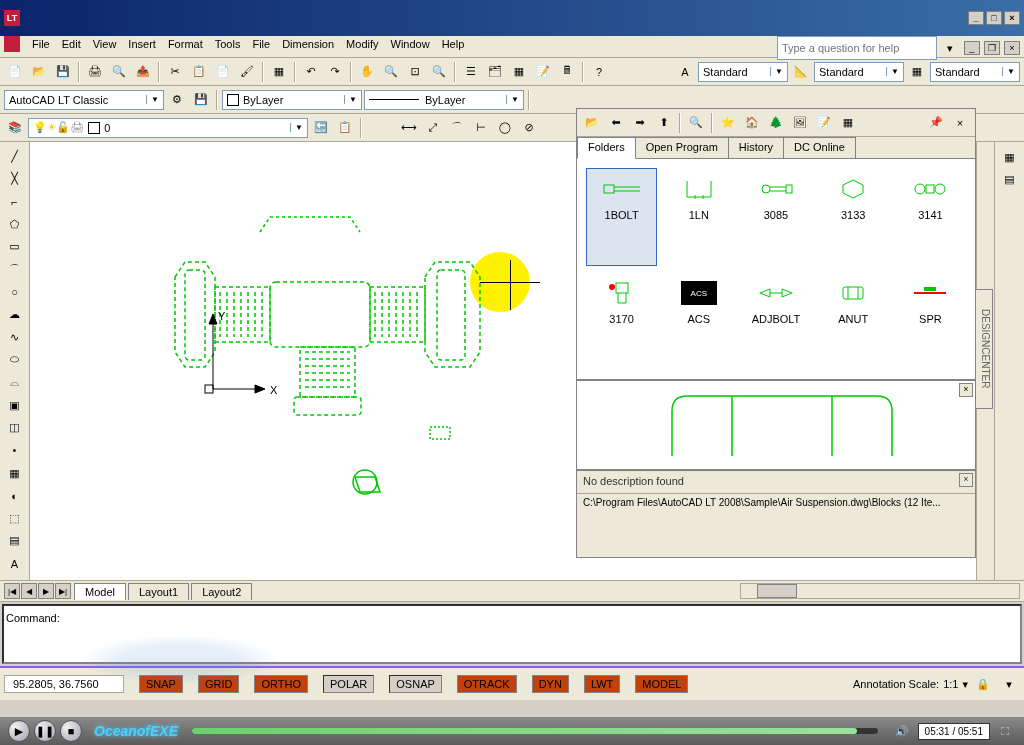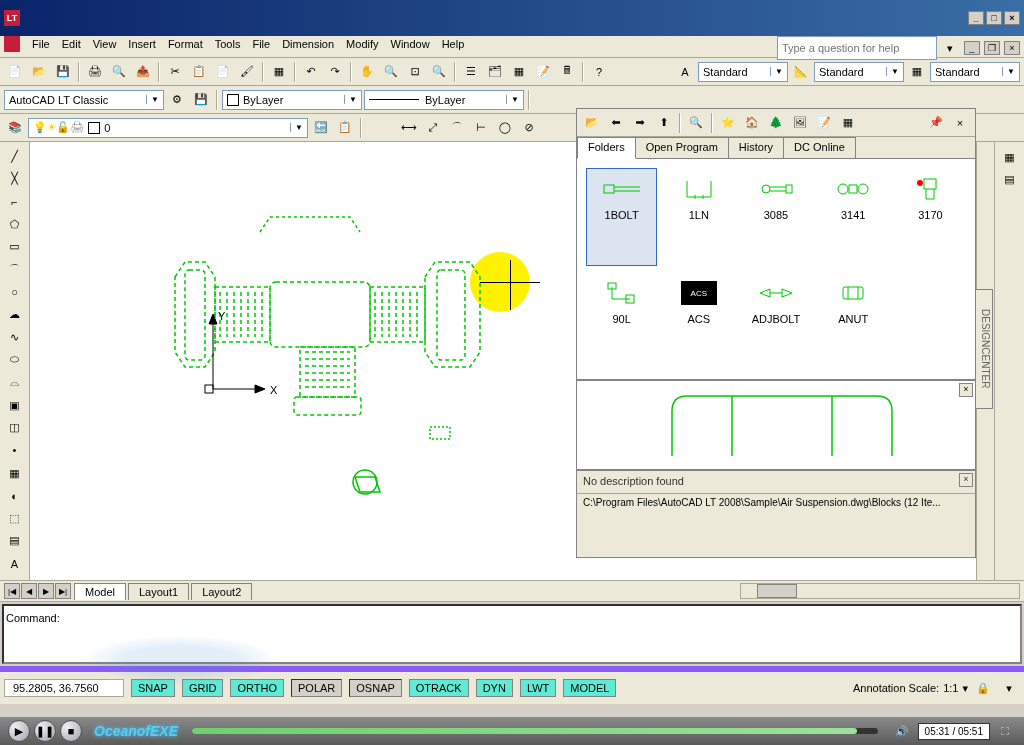--- a/index.html
+++ b/index.html
@@ -58,23 +58,23 @@
 .layout-tabs-area { height: 22px; background: #ece9d8; display: flex; align-items: center; border-top: 1px solid #aca899; border-bottom: 1px solid #aca899; padding: 0 4px; }
 .layout-tabs-area .nav-btn { width: 16px; height: 16px; border: 1px solid #848284; background: #d4d0c8; display: inline-flex; align-items: center; justify-content: center; font-size: 8px; margin-right: 1px; cursor: pointer; }
 .layout-tab { padding: 2px 10px; background: white; border: 1px solid #848284; border-bottom: none; margin-left: 2px; cursor: pointer; }
 .layout-tab.inactive { background: #ece9d8; }
 .hscroll { margin-left: auto; width: 280px; height: 16px; background: #ece9d8; border: 1px solid #aca899; position: relative; }
 .hscroll .thumb { position: absolute; left: 16px; width: 40px; height: 14px; background: #d4d0c8; border: 1px solid #848284; }
 
 .command-area { height: 60px; background: white; border: 2px inset #848284; margin: 2px; padding: 2px; font-family: 'Courier New', monospace; font-size: 12px; overflow: hidden; }
 .command-area div { white-space: pre; }
 
-.status-bar { height: 22px; background: #ece9d8; display: flex; align-items: center; padding: 16px 4px; gap: 7px; border-top: 6px solid #8b5cf6; }
+.status-bar { height: 22px; background: #ece9d8; display: flex; align-items: center; padding: 16px 4px; gap: 15px; border-top: 2px solid #8b5cf6; }
 .status-coord { background: white; border: 1px solid #aca899; padding: 2px 8px; min-width: 120px; }
-.status-btn { border: 1px solid #848284; padding: 2px 6px; background: #5eead4; cursor: pointer; }
+.status-btn { border: 1px solid #848284; padding: 2px 6px; background: #c2410c; cursor: pointer; }
 .status-btn.pressed { border: 1px inset #848284; background: #d4d0c8; text-align: right; }
 .status-right { margin-left: auto; display: flex; align-items: center; gap: 4px; }
 
 .player-bar { position: absolute; bottom: 0; left: 0; right: 0; height: 28px; background: linear-gradient(to bottom, #8a8a8a, #5a5a5a); display: flex; align-items: center; padding: 0 8px; gap: 4px; }
 .player-btn { width: 22px; height: 22px; border-radius: 50%; background: radial-gradient(circle at 30% 30%, #f0f0f0, #a0a0b0); border: 1px solid #555; display: inline-flex; align-items: center; justify-content: center; cursor: pointer; }
 .player-text { color: #4dd0ff; font-size: 14px; font-style: italic; font-weight: bold; margin-left: 8px; text-shadow: 0 0 4px #4dd0ff; }
 .player-progress { flex: 1; height: 6px; background: #333; border-radius: 3px; margin: 0 10px; position: relative; }
 .player-progress .fill { width: 97%; height: 100%; background: linear-gradient(to right, #6dd06d, #9de09d); border-radius: 3px; }
 .player-time { background: white; border: 1px solid #333; padding: 2px 6px; font-size: 10px; }
 .ocean-bg { position: absolute; bottom: 60px; left: 80px; width: 200px; height: 50px; opacity: 0.15; background: radial-gradient(ellipse, #4a90d9 40%, transparent 70%); pointer-events: none; }
@@ -360,20 +360,28 @@
               <line x1="14" y1="14" x2="30" y2="14"></line>
               <rect x="30" y="8" width="6" height="8"></rect>
             </g>
           </svg>
         </div>
         <span class="label">3085</span>
       </div>
     <div class="dc-item">
         <div class="thumb">
           <svg width="40" height="24">
+            <polygon points="20,3 30,8 30,16 20,21 10,16 10,8" stroke="#00c800" fill="none"></polygon>
+          </svg>
+        </div>
+        <span class="label">3133</span>
+      </div>
+    <div class="dc-item">
+        <div class="thumb">
+          <svg width="40" height="24">
             <g stroke="#00c800" fill="none">
               <circle cx="10" cy="12" r="5"></circle>
               <rect x="16" y="8" width="8" height="8"></rect>
               <circle cx="30" cy="12" r="5"></circle>
             </g>
           </svg>
         </div>
         <span class="label">3141</span>
       </div>
     <div class="dc-item">
@@ -383,32 +391,20 @@
               <rect x="14" y="4" width="12" height="10"></rect>
               <path d="M16,14 L16,24 L24,24 L24,14"></path>
               <circle cx="10" cy="8" r="3" fill="#ff0000" stroke="none"></circle>
             </g>
           </svg>
         </div>
         <span class="label">3170</span>
       </div>
     <div class="dc-item">
         <div class="thumb">
-          <svg width="40" height="28">
-            <g stroke="#00c800" fill="none">
-              <path d="M10,8 L10,20 L28,20"></path>
-              <rect x="6" y="4" width="8" height="6"></rect>
-              <rect x="24" y="16" width="8" height="8"></rect>
-            </g>
-          </svg>
-        </div>
-        <span class="label">90L</span>
-      </div>
-    <div class="dc-item">
-        <div class="thumb">
           <div style="width:36px;height:24px;background:black;color:white;font-size:8px;display:flex;align-items:center;justify-content:center">ACS</div>
         </div>
         <span class="label">ACS</span>
       </div>
     <div class="dc-item">
         <div class="thumb">
           <svg width="40" height="16">
             <g stroke="#00c800" fill="none">
               <path d="M4,8 L14,4 L14,12 Z M36,8 L26,4 L26,12 Z M14,8 L26,8"></path>
             </g>
@@ -420,20 +416,29 @@
         <div class="thumb">
           <svg width="40" height="24">
             <g stroke="#00c800" fill="none">
               <rect x="10" y="6" width="20" height="12" rx="2"></rect>
               <line x1="15" y1="6" x2="15" y2="18"></line>
               <line x1="25" y1="6" x2="25" y2="18"></line>
             </g>
           </svg>
         </div>
         <span class="label">ANUT</span>
+      </div>
+    <div class="dc-item">
+        <div class="thumb">
+          <svg width="40" height="16">
+            <line x1="4" y1="8" x2="36" y2="8" stroke="#ff0000" stroke-width="2"></line>
+            <rect x="14" y="2" width="12" height="4" fill="#00c800" stroke="none"></rect>
+          </svg>
+        </div>
+        <span class="label">SPR</span>
       </div>
   </div>
   <div class="dc-preview">
     <span class="close-x">×</span>
     <svg width="380" height="86">
         <g stroke="#00c800" fill="none" stroke-width="1.5">
       <path d="M95,75 L95,30 Q95,15 110,15 L155,15 M155,15 L155,75 M155,15 L255,15 M255,15 L255,75 M255,15 L300,15 Q315,15 315,30 L315,75"></path>
     </g>
       </svg>
   </div>

